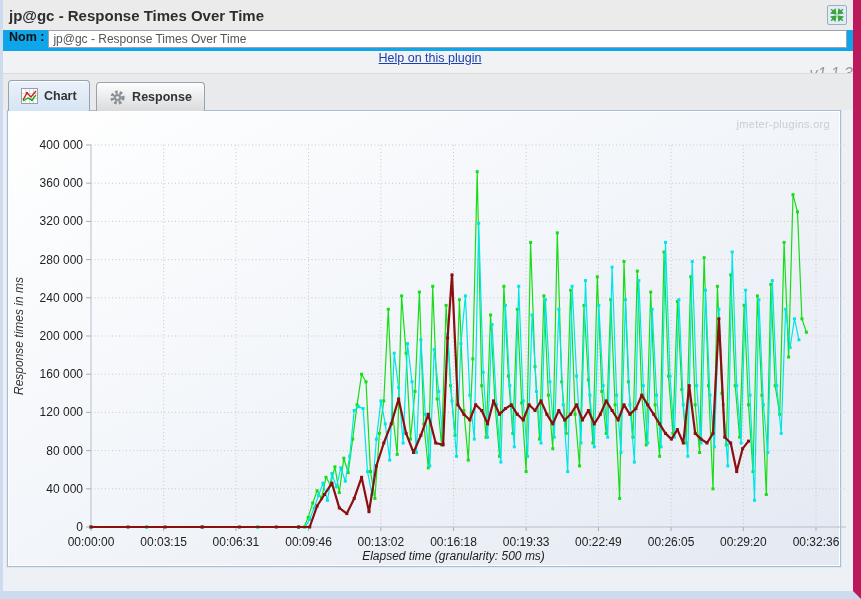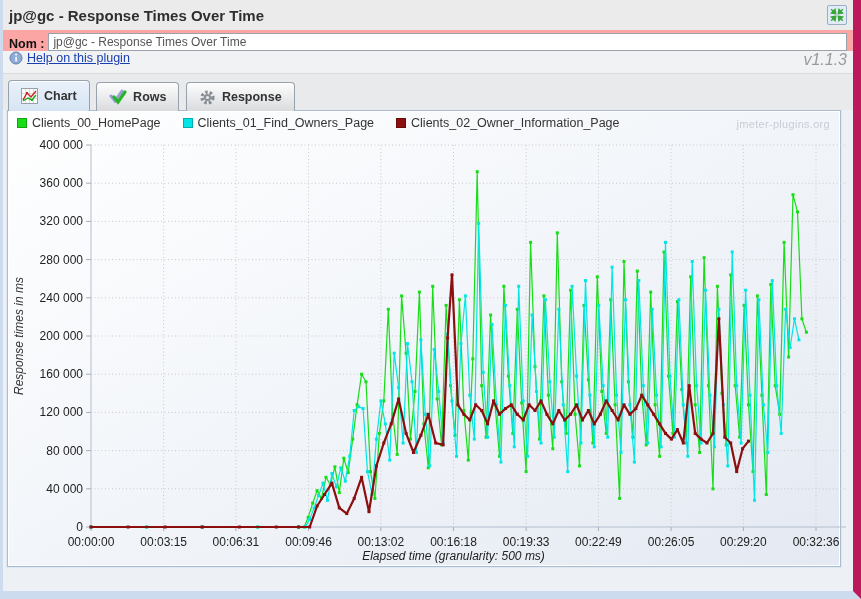--- a/index.html
+++ b/index.html
@@ -4,27 +4,27 @@
 <style>
   * { margin:0; padding:0; box-sizing:border-box; }
   html,body { width:861px; height:599px; }
   body { font-family:"Liberation Sans", sans-serif; background:#edf0f4; overflow:hidden; }
   .window { position:relative; width:861px; height:599px; background:#edf0f4;
             border-left:3px solid #ccdcee; border-right:8px solid #be185d; border-bottom:8px solid #ccdcee; }
   .titlebar { height:30px; display:flex; align-items:center; padding:0 6px; background:#ebebeb; }
   .titlebar .title { font-size:15px; font-weight:bold; color:#2e2e2e; flex:1; }
   .toggle-btn { width:20px; height:20px; border:1px solid #97afc7; background:#e2ecf7; border-radius:2px;
                 display:flex; align-items:center; justify-content:center; cursor:pointer; }
-  .frow { height:21px; display:flex; align-items:flex-end; padding:0 6px; background:#fca5a5; }
+  .frow { height:21px; display:flex; align-items:flex-start; padding:0 6px; background:#0ea5e9; }
   .frow label { font-size:12.5px; font-weight:bold; color:#111; white-space:nowrap; margin-right:4px; }
   .txt-input { flex:1; height:18px; border:1px solid #9aa3ad; background:#fff; font-family:"Liberation Sans",sans-serif;
                font-size:12px; color:#555; padding:0 4px; }
   .txt-plain { flex:1; height:17px; border:none; background:#fff; font-family:"Liberation Sans",sans-serif;
                font-size:12px; color:#333; padding:0 4px; outline:none; }
-  .help-row { height:22px; display:flex; padding:0 6px; background:#f1f2f3; }
+  .help-row { height:22px; display:flex; align-items:center; padding:0 0; background:#f1f2f3;flex-direction:column; }
   .help-row a { font-size:12.5px; color:#1a3fb0; text-decoration:underline; margin-left:4px; cursor:pointer; }
   .version { margin-left:auto; font-size:16px; color:#9a9a9a;font-style:italic; }
   .tabstrip { height:37px; background:#e9eaec; border-top:1px solid #dcdcdc; padding:6px 0 0 5px; position:relative; z-index:3; }
   .tab { display:inline-flex; align-items:center; gap:6px; padding:8px 12px; height:29px; vertical-align:bottom;
          border:1px solid #98a2ac; border-bottom:none; border-radius:4px 4px 0 0; margin-right:2px;
          background:linear-gradient(#fdfdfd,#d9dbdd); font-size:12.5px; font-weight:bold; color:#333; cursor:pointer; }
   .tab.active { background:linear-gradient(#eaf2fb,#d6e4f3); height:31px; position:relative; top:0;
                 box-shadow: inset 0 1px 0 #fff; }
   .panel { position:relative; margin:0 12px 0 4px; height:457px; border:1px solid #a9bdd2;
            box-shadow: inset 0 0 0 1px #ffffff, 0 0 0 1px #dfe8f2;
@@ -88,51 +88,30 @@
             <line x1="1" y1="10.5" x2="16" y2="10.5"></line>
           </g>
         <polyline points="2,12 6,5 10,9 15,3" fill="none" stroke="#cc2222" stroke-width="1.4"></polyline>
         <polyline points="2,13 7,10 11,12 15,7" fill="none" stroke="#22aa22" stroke-width="1.4"></polyline>
         <rect x="5" y="4" width="2" height="2" fill="#cc2222"></rect>
           <rect x="10" y="11" width="2" height="2" fill="#22aa22"></rect>
       </svg>
       <span>Chart</span>
     </span>
     <span class="tab">
-      <svg width="18" height="16" viewBox="0 0 18 16">
-        <path d="M2 7 L6 12 L13 2" fill="none" stroke="#9a9ade" stroke-width="3" stroke-linecap="round"></path>
-        <path d="M5 8 L9 13 L16 3" fill="none" stroke="#27b427" stroke-width="3.2" stroke-linecap="round"></path>
-      </svg>
-      <span>Rows</span>
-    </span>
-    <span class="tab">
       <svg width="17" height="17" viewBox="0 0 17 17">
         <circle cx="8.5" cy="8.5" r="5.4" fill="none" stroke="#8a8f94" stroke-width="3.4" stroke-dasharray="2.5 2"></circle>
         <circle cx="8.5" cy="8.5" r="3.6" fill="#8a8f94"></circle>
         <circle cx="8.5" cy="8.5" r="1.6" fill="#e9eaec"></circle>
       </svg>
       <span>Response</span>
     </span>
   </div>
 
   <div class="panel">
-    <div class="legend">
-      <span class="legend-item">
-        <span class="swatch" style="background: rgb(23, 221, 23);"></span>
-        <span class="legend-label">Clients_00_HomePage</span>
-      </span>
-      <span class="legend-item">
-        <span class="swatch" style="background: rgb(0, 230, 230);"></span>
-        <span class="legend-label">Clients_01_Find_Owners_Page</span>
-      </span>
-      <span class="legend-item">
-        <span class="swatch" style="background: rgb(139, 15, 15);"></span>
-        <span class="legend-label">Clients_02_Owner_Information_Page</span>
-      </span>
-    </div>
     <span class="watermark">jmeter-plugins.org</span>
     <div class="chart-svg" id="chart-holder"><svg width="843" height="432">
           <line x1="77" y1="394" x2="82" y2="394" stroke="#a6aeb8" stroke-width="1"></line>
           <text x="74" y="398" text-anchor="end" font-size="12" fill="#222">0</text>
           <line x1="82" y1="355.8" x2="837" y2="355.8" stroke="#c9c9cc" stroke-width="1" stroke-dasharray="1 2.5"></line>
           <line x1="77" y1="355.8" x2="82" y2="355.8" stroke="#a6aeb8" stroke-width="1"></line>
           <text x="74" y="359.8" text-anchor="end" font-size="12" fill="#222">40 000</text>
           <line x1="82" y1="317.6" x2="837" y2="317.6" stroke="#c9c9cc" stroke-width="1" stroke-dasharray="1 2.5"></line>
           <line x1="77" y1="317.6" x2="82" y2="317.6" stroke="#a6aeb8" stroke-width="1"></line>
           <text x="74" y="321.6" text-anchor="end" font-size="12" fill="#222">80 000</text>

